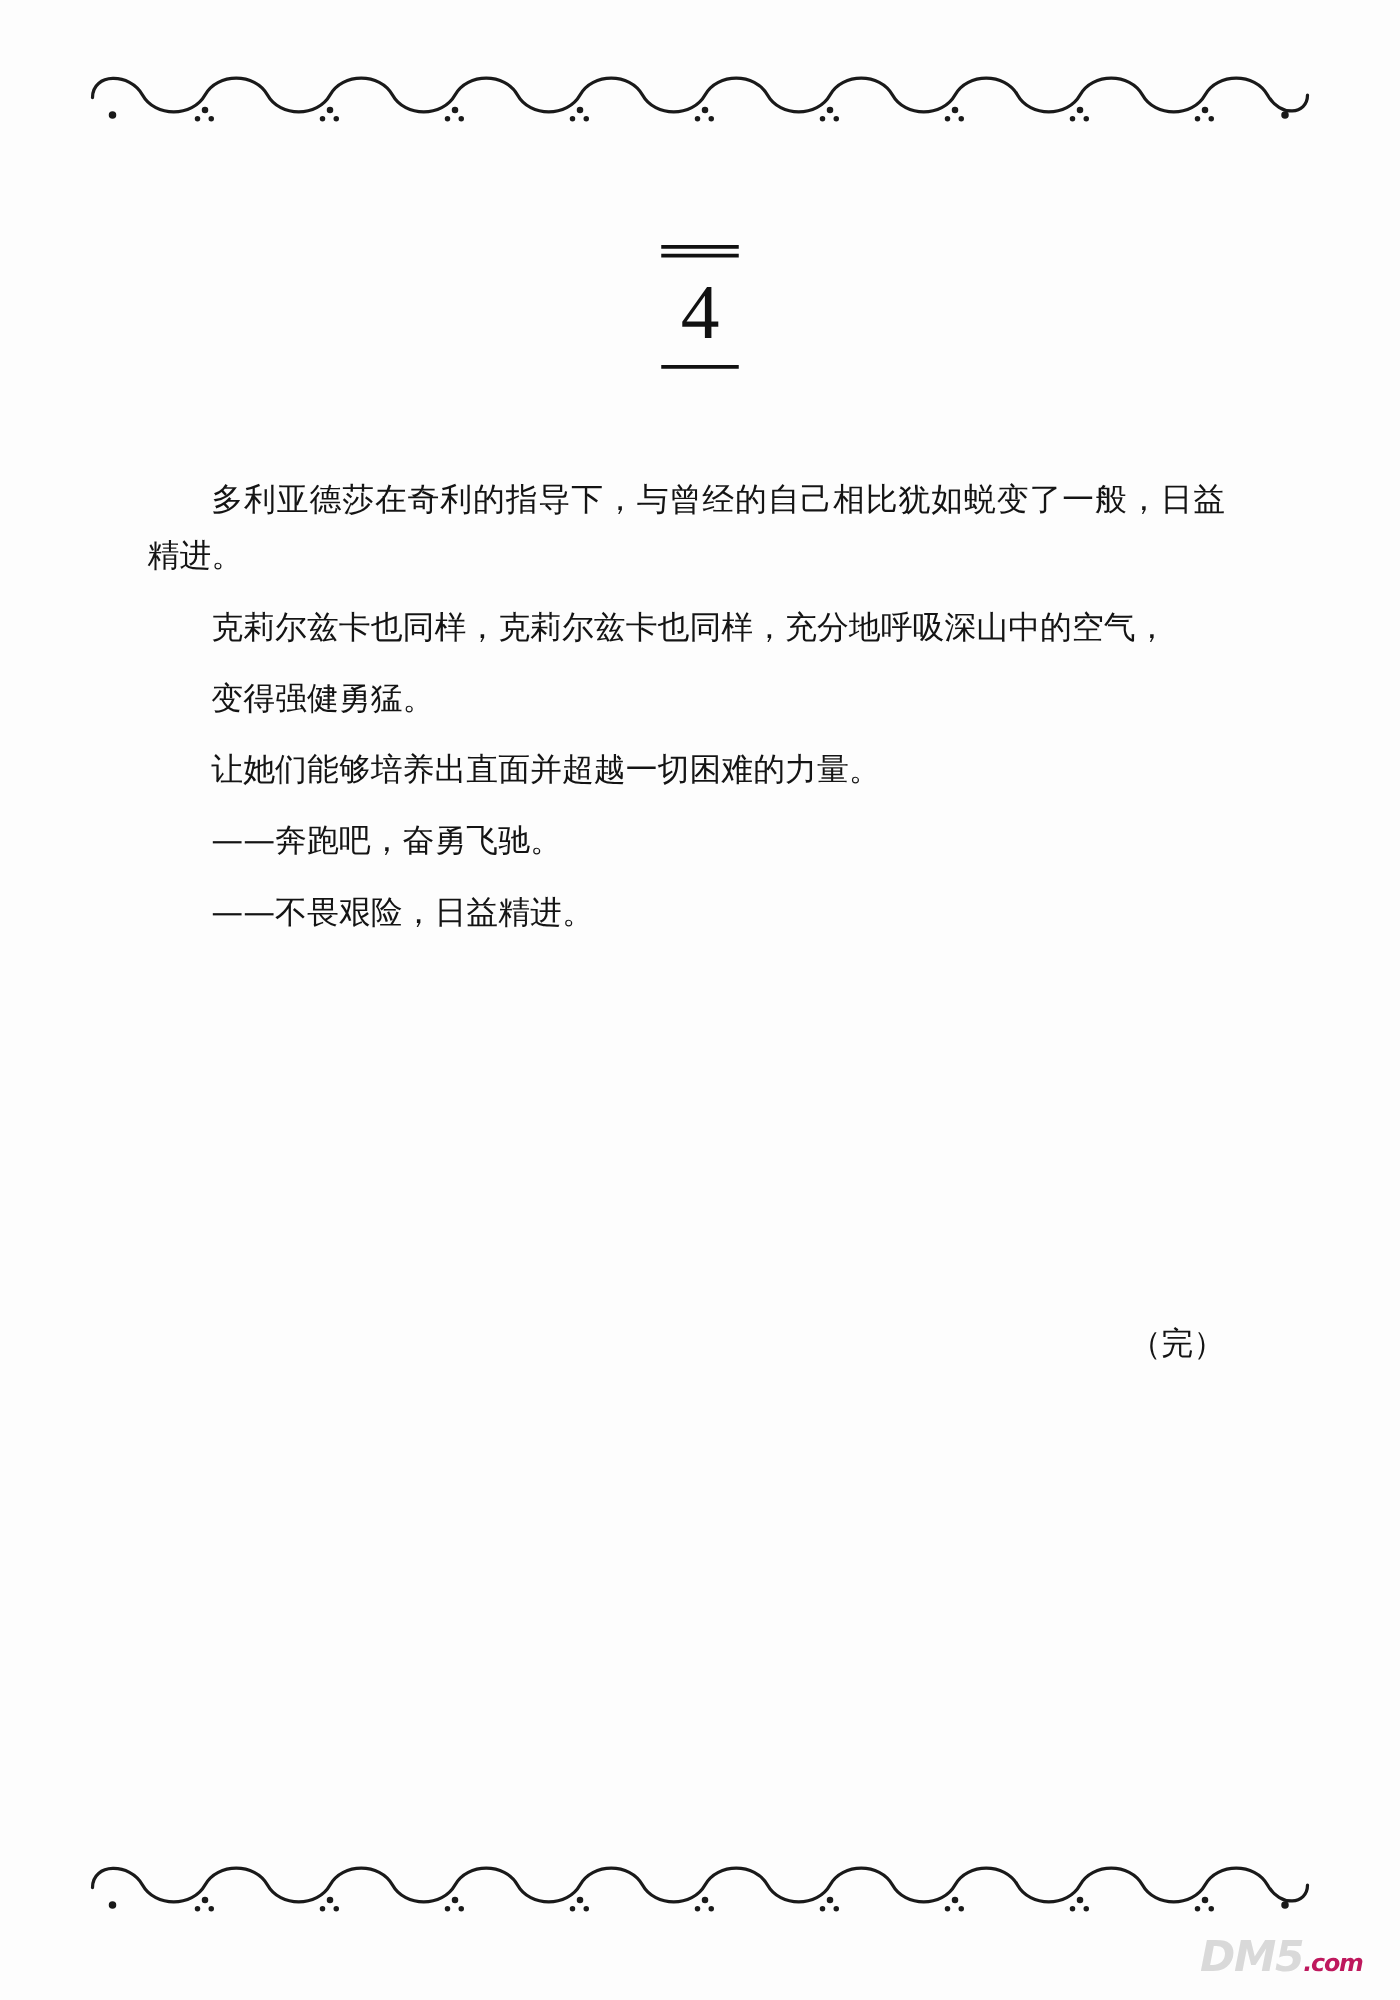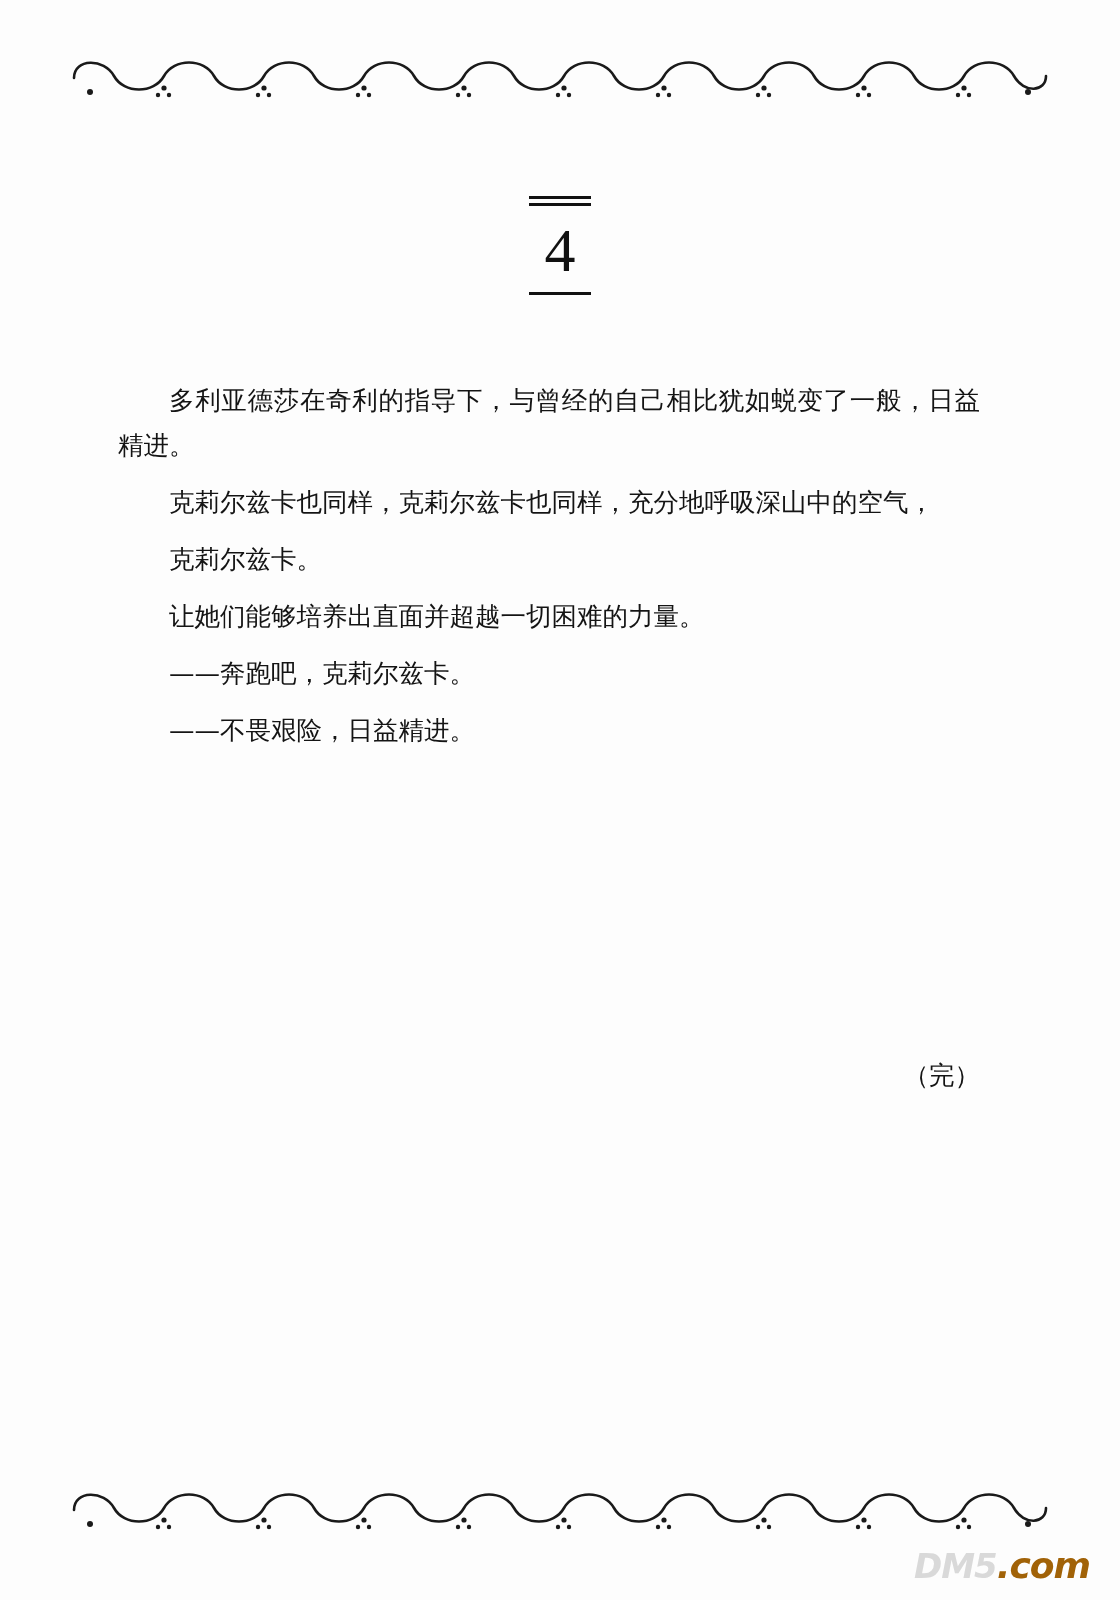--- a/index.html
+++ b/index.html
@@ -97,21 +97,21 @@
     right: 30px;
     bottom: 14px;
     font-family: "DejaVu Sans", "Liberation Sans", sans-serif;
     font-size: 34px;
     font-weight: 700;
     font-style: italic;
     color: #d9d9d9;
     letter-spacing: -1px;
     user-select: none;
   }
-  .watermark .com { color: #a16207; font-size: 36px; }
+  .watermark .com { color: #be185d; font-size: 19px; }
 </style>
 </head>
 <body>
 
 <div class="page">
 
   <div class="ornament top">
     <svg viewBox="0 0 980 60" preserveAspectRatio="none" aria-hidden="true">
       <path d="M4,30 C4,10 34,10 44,28 C54,46 84,46 94,28 C104,10 134,10 144,28 C154,46 184,46 194,28 C204,10 234,10 244,28 C254,46 284,46 294,28 C304,10 334,10 344,28 C354,46 384,46 394,28 C404,10 434,10 444,28 C454,46 484,46 494,28 C504,10 534,10 544,28 C554,46 584,46 594,28 C604,10 634,10 644,28 C654,46 684,46 694,28 C704,10 734,10 744,28 C754,46 784,46 794,28 C804,10 834,10 844,28 C854,46 884,46 894,28 C904,10 934,10 944,28 C954,46 976,44 976,28" fill="none" stroke="#1a1a1a" stroke-width="2.6" stroke-linecap="round"></path>
       <g fill="#1a1a1a">
@@ -150,23 +150,23 @@
 
   <div class="chapter-head">
     <div class="rule double"></div>
     <div class="chapter-number">4</div>
     <div class="rule"></div>
   </div>
 
   <div class="body-text">
     <p class="para indent">多利亚德莎在奇利的指导下，与曾经的自己相比犹如蜕变了一般，日益精进。</p>
     <p class="para indent">克莉尔兹卡也同样，克莉尔兹卡也同样，充分地呼吸深山中的空气，</p>
-    <p class="para indent">克莉尔兹卡。</p>
+    <p class="para indent">变得强健勇猛。</p>
     <p class="para indent">让她们能够培养出直面并超越一切困难的力量。</p>
-    <p class="para indent">——奔跑吧，克莉尔兹卡。</p>
+    <p class="para indent">——奔跑吧，奋勇飞驰。</p>
     <p class="para indent">——不畏艰险，日益精进。</p>
   </div>
 
   <div class="ending">（完）</div>
 
   <div class="ornament bottom">
     <svg viewBox="0 0 980 60" preserveAspectRatio="none" aria-hidden="true">
       <path d="M4,30 C4,10 34,10 44,28 C54,46 84,46 94,28 C104,10 134,10 144,28 C154,46 184,46 194,28 C204,10 234,10 244,28 C254,46 284,46 294,28 C304,10 334,10 344,28 C354,46 384,46 394,28 C404,10 434,10 444,28 C454,46 484,46 494,28 C504,10 534,10 544,28 C554,46 584,46 594,28 C604,10 634,10 644,28 C654,46 684,46 694,28 C704,10 734,10 744,28 C754,46 784,46 794,28 C804,10 834,10 844,28 C854,46 884,46 894,28 C904,10 934,10 944,28 C954,46 976,44 976,28" fill="none" stroke="#1a1a1a" stroke-width="2.6" stroke-linecap="round"></path>
       <g fill="#1a1a1a">
         <circle cx="94" cy="40" r="2.6"></circle>

